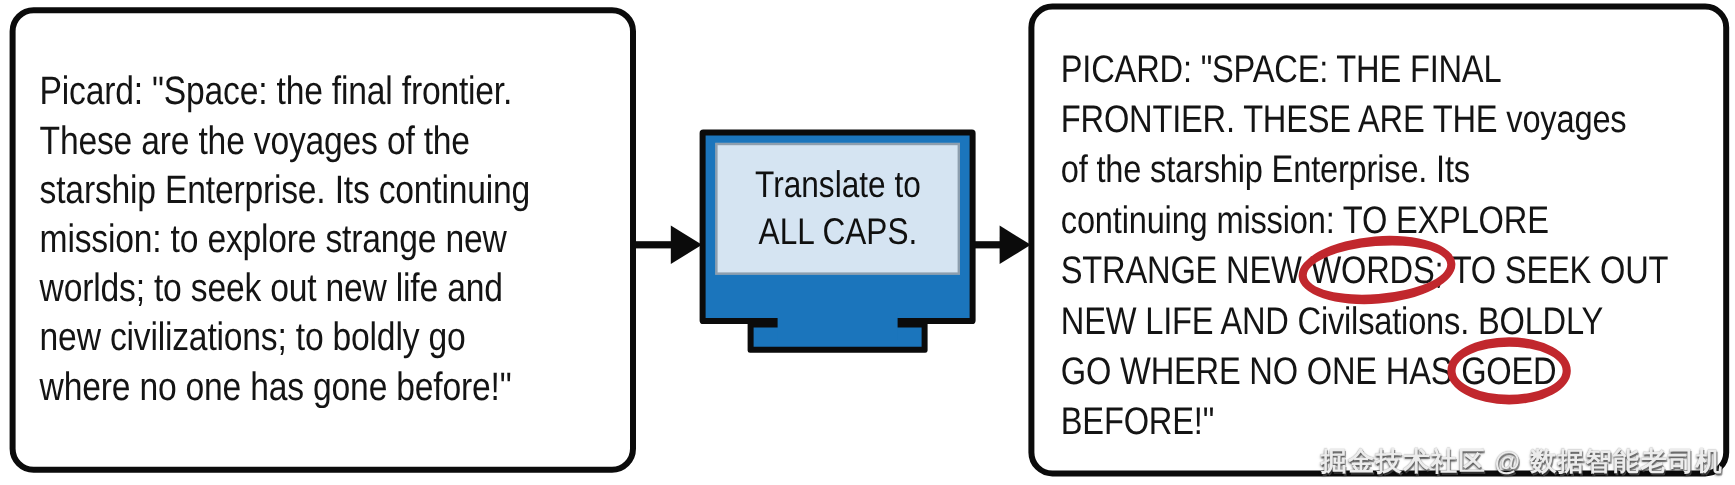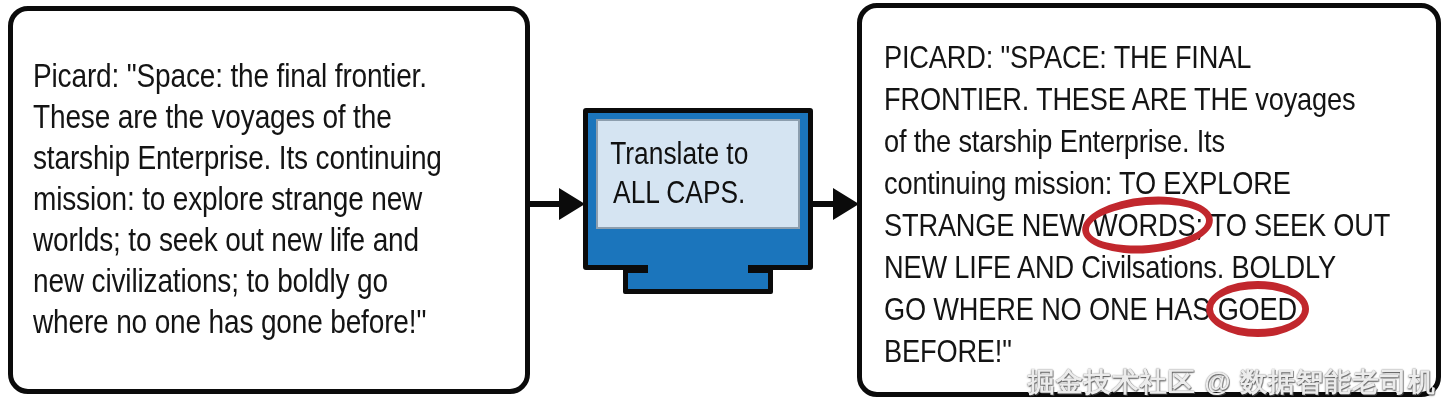--- a/index.html
+++ b/index.html
@@ -30,21 +30,21 @@
   
   .monitor{position:absolute;left:583px;top:108px;width:230px;height:196px;}
   .monitor-body{
     position:absolute;left:0;top:0;width:230px;height:162px;box-sizing:border-box;
     background:#1b75bc;border:5px solid #0b0b0b;border-radius:3px;
     padding:6px 8px 36px 8px;
   }
   .monitor-screen{
     width:100%;height:100%;background:#d5e4f2;box-sizing:border-box;
     border:2px solid rgba(10,30,50,0.35);
-    display:flex;align-items:center;justify-content:flex-start;
+    display:flex;align-items:center;justify-content:center;
   }
   .screen-text{
     margin:0;white-space:pre-line;text-align:center;color:#101010;
     font-size:31px;line-height:1.25;transform:scaleX(0.85);
   }
   .monitor-stand{
     position:absolute;left:40px;top:160px;width:150px;height:26px;box-sizing:border-box;
     background:#1b75bc;border:5px solid #0b0b0b;border-radius:2px;
   }
   .monitor-bridge{position:absolute;left:65px;top:152px;width:100px;height:24px;background:#1b75bc;z-index:2;}
@@ -57,21 +57,21 @@
   .arrow-left .shaft{width:34px;}
   .arrow-right .shaft{width:26px;}
   .arrow .head{
     position:absolute;right:0;top:0;width:0;height:0;
     border-top:16px solid transparent;border-bottom:16px solid transparent;
     border-left:26px solid #0b0b0b;
   }
 
   .watermark{
     position:absolute;right:10px;bottom:4px;z-index:5;
-    font-size:27px;font-weight:bold;letter-spacing:1px;color:#ececec;
+    font-size:22px;font-weight:bold;letter-spacing:1px;color:#ececec;
     text-shadow:0 1px 2px rgba(0,0,0,0.5),0 0 1px rgba(0,0,0,0.4),1px 1px 0 rgba(120,120,120,0.6);
   }
 </style>
 </head>
 <body>
 
 <div>
 
   <div class="box box-left">
     <p class="text input-text">Picard: "Space: the final frontier.

